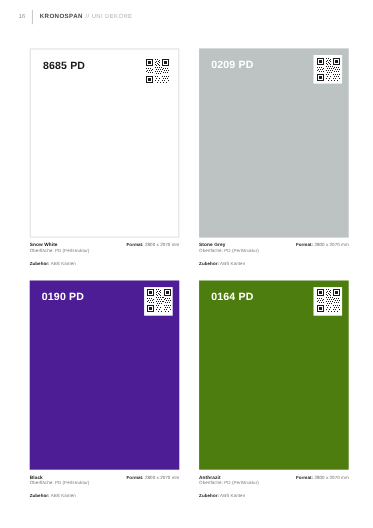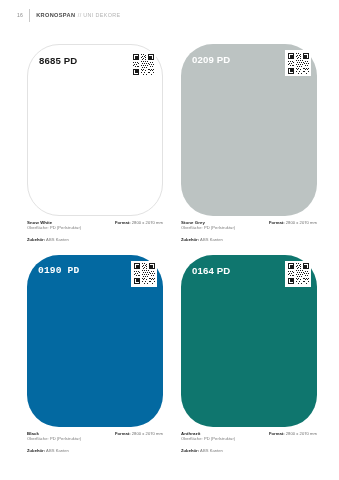--- a/index.html
+++ b/index.html
@@ -75,21 +75,20 @@
   }
 
   .card {
     width: 136px;
   }
   .swatch {
     position: relative;
     width: 136px;
     height: 172px;
     box-sizing: border-box;
-    border-radius: 32px;
   }
   .swatch.light-edge {
     border: 1px solid #e2e2e2;
   }
   .decor-code {
     position: absolute;
     top: 11px;
     left: 11px;
     font-size: 9.6px;
     font-weight: bold;
@@ -369,21 +368,21 @@
       <div class="cap-row">
         <span class="cap-name">Stone Grey</span>
         <span class="cap-format"><b>Format:</b> <span>2800 x 2070 mm</span></span>
       </div>
       <div class="cap-surface">Oberfläche: PD (Perlstruktur)</div>
       <div class="cap-access"><b>Zubehör:</b> <span>ABS Kanten</span></div>
     </div>
   </div>
 
   <div class="card">
-    <div class="swatch" style="background: #0369a1; font-family: Liberation Mono, monospace;">
+    <div class="swatch" style="background: #4c1d95;">
       <div class="decor-code" style="color: rgb(255, 255, 255);">0190 PD</div>
       <div class="qr">
         <svg viewBox="0 0 25 25" shape-rendering="crispEdges" aria-hidden="true">
           <rect width="25" height="25" fill="#ffffff"></rect>
           <g fill="#1a1a1a">
             <rect x="1" y="1" width="7" height="1"></rect>
                 <rect x="1" y="7" width="7" height="1"></rect>
             <rect x="1" y="1" width="1" height="7"></rect>
                 <rect x="7" y="1" width="1" height="7"></rect>
             <rect x="3" y="3" width="3" height="3"></rect>
@@ -472,21 +471,21 @@
       <div class="cap-row">
         <span class="cap-name">Black</span>
         <span class="cap-format"><b>Format:</b> <span>2800 x 2070 mm</span></span>
       </div>
       <div class="cap-surface">Oberfläche: PD (Perlstruktur)</div>
       <div class="cap-access"><b>Zubehör:</b> <span>ABS Kanten</span></div>
     </div>
   </div>
 
   <div class="card">
-    <div class="swatch" style="background: #0f766e;">
+    <div class="swatch" style="background: #4d7c0f;">
       <div class="decor-code" style="color: rgb(255, 255, 255);">0164 PD</div>
       <div class="qr">
         <svg viewBox="0 0 25 25" shape-rendering="crispEdges" aria-hidden="true">
           <rect width="25" height="25" fill="#ffffff"></rect>
           <g fill="#1a1a1a">
             <rect x="1" y="1" width="7" height="1"></rect>
                 <rect x="1" y="7" width="7" height="1"></rect>
             <rect x="1" y="1" width="1" height="7"></rect>
                 <rect x="7" y="1" width="1" height="7"></rect>
             <rect x="3" y="3" width="3" height="3"></rect>

